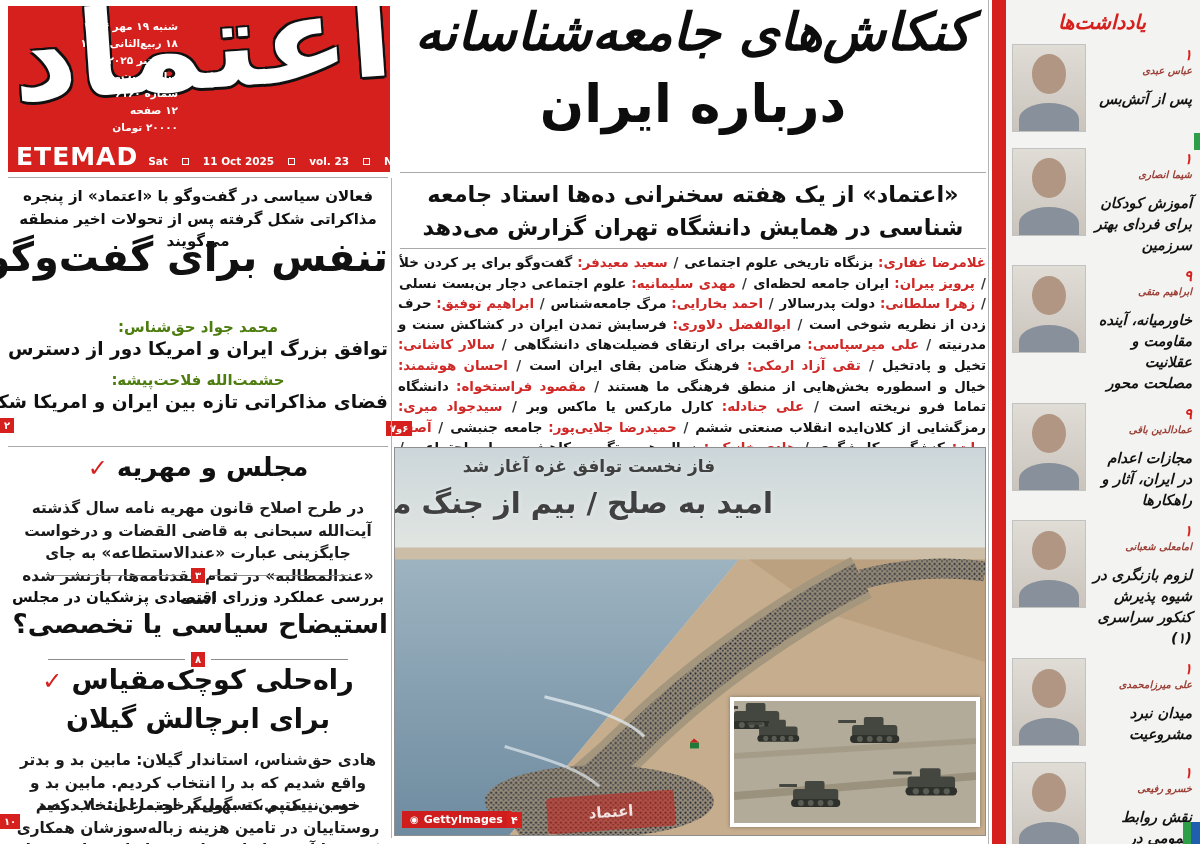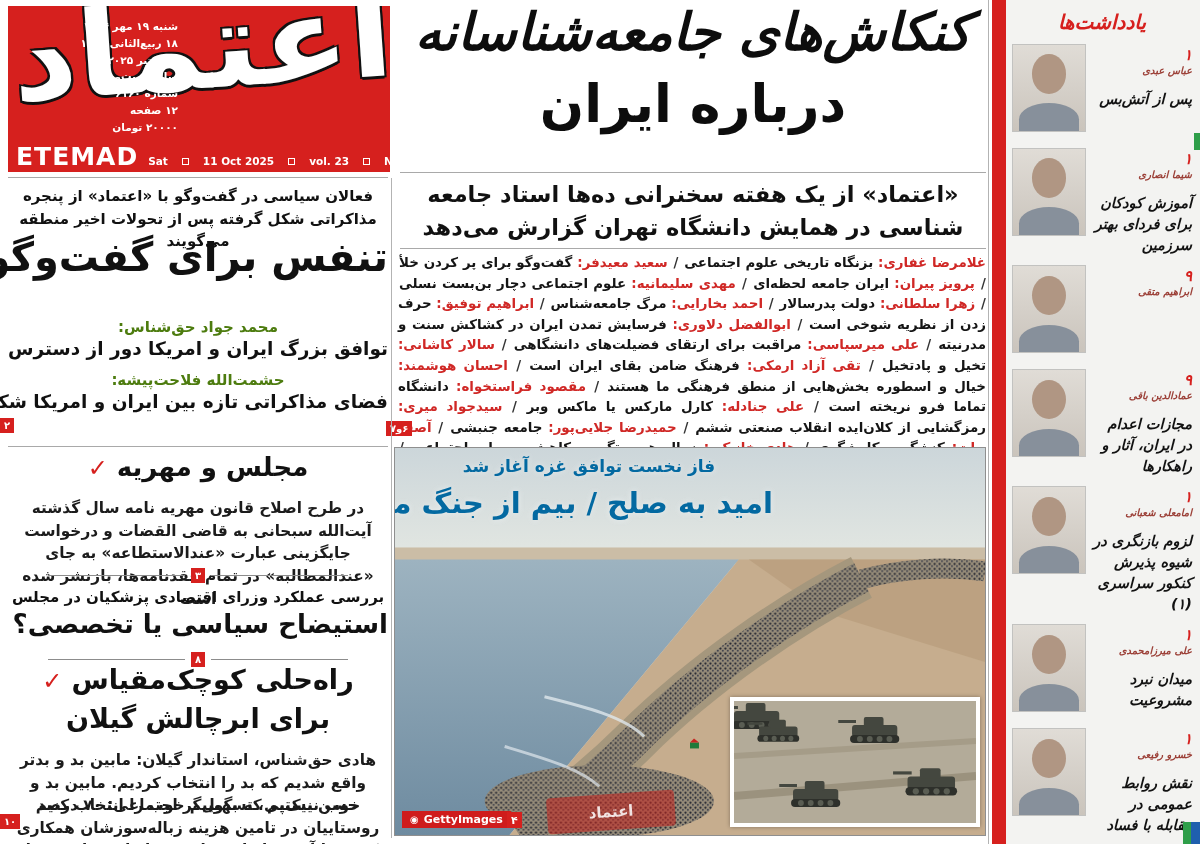--- a/index.html
+++ b/index.html
@@ -45,21 +45,21 @@
   .sec-hl{font-size:26px;font-weight:800;white-space:nowrap;}
   .check{color:#d6201e;font-weight:800;font-size:24px;margin-inline-start:9px;}
   .body-txt{font-size:15.3px;font-weight:700;line-height:1.48;color:#1c1c1c;}
   .divbadge{left:48px;width:300px;display:flex;align-items:center;gap:6px;}
   .divbadge .hl{flex:1;height:1px;background:#8c8c8c;}
   .divbadge .badge{position:static;}
 
   
   .photo{left:394px;top:447px;width:592px;height:389px;border:1px solid #8f8f8f;background:#cfd8dc;overflow:hidden;}
   .photo svg{position:absolute;left:0;top:0;width:100%;height:100%;}
-  .g-overlay{position:absolute;left:10px;top:8px;width:368px;text-align:center;color:#0369a1;
+  .g-overlay{position:absolute;left:10px;top:8px;width:368px;text-align:center;color:#404040;
     text-shadow:0 0 6px rgba(235,240,242,.9);}
   .g-kicker{font-size:17px;font-weight:800;}
   .g-hl{font-size:29px;font-weight:800;margin-top:10px;white-space:nowrap;}
   .inset{position:absolute;right:5px;bottom:8px;width:250px;height:130px;border:4px solid #fff;
     background:#b3ab99;box-shadow:0 0 4px rgba(0,0,0,.35);}
   .getty{position:absolute;left:7px;bottom:7px;background:#cf1c1c;color:#fff;font-size:11px;
     font-weight:700;padding:2px 8px;display:flex;align-items:center;gap:5px;direction:ltr;}
   .cam{font-size:10px;}
   .g-badge{left:112px;bottom:7px;top:auto;font-size:11px;}
   .stamp{position:absolute;left:152px;bottom:5px;width:128px;height:36px;background:rgba(196,32,28,.55);
@@ -236,20 +236,21 @@
             <div class="nnum">۱</div>
             <div class="nauthor">شیما انصاری</div>
             <div class="ntitle">آموزش کودکان برای فردای بهتر سرزمین</div>
           </div>
           <div class="pphoto"></div>
         </div>
         <div class="note">
           <div class="ntext">
             <div class="nnum">۹</div>
             <div class="nauthor">ابراهیم متقی</div>
+            <div class="ntitle">خاورمیانه، آینده مقاومت و عقلانیت مصلحت محور</div>
           </div>
           <div class="pphoto"></div>
         </div>
         <div class="note">
           <div class="ntext">
             <div class="nnum">۹</div>
             <div class="nauthor">عمادالدین باقی</div>
             <div class="ntitle">مجازات اعدام در ایران، آثار و راهکارها</div>
           </div>
           <div class="pphoto"></div>

